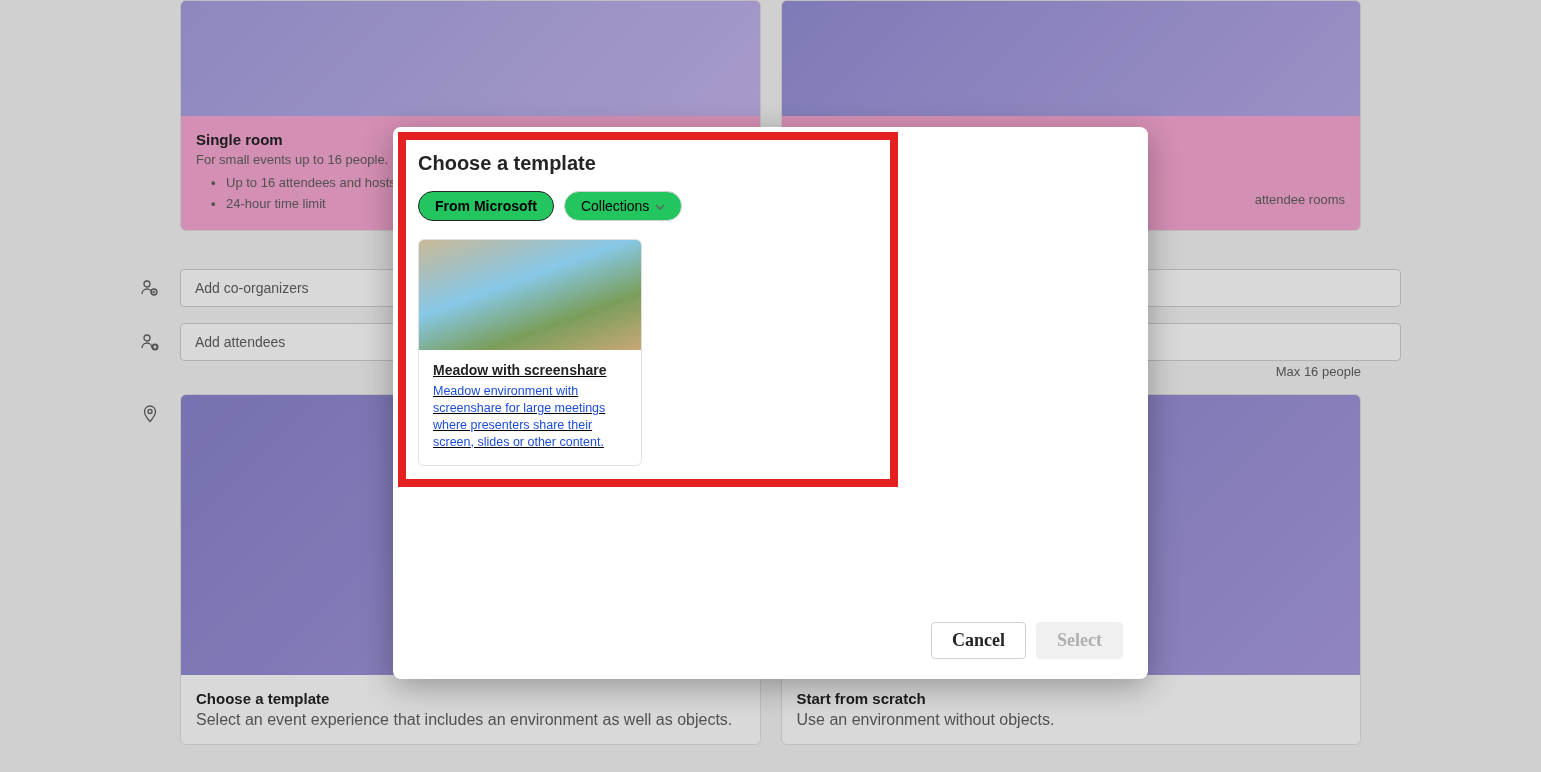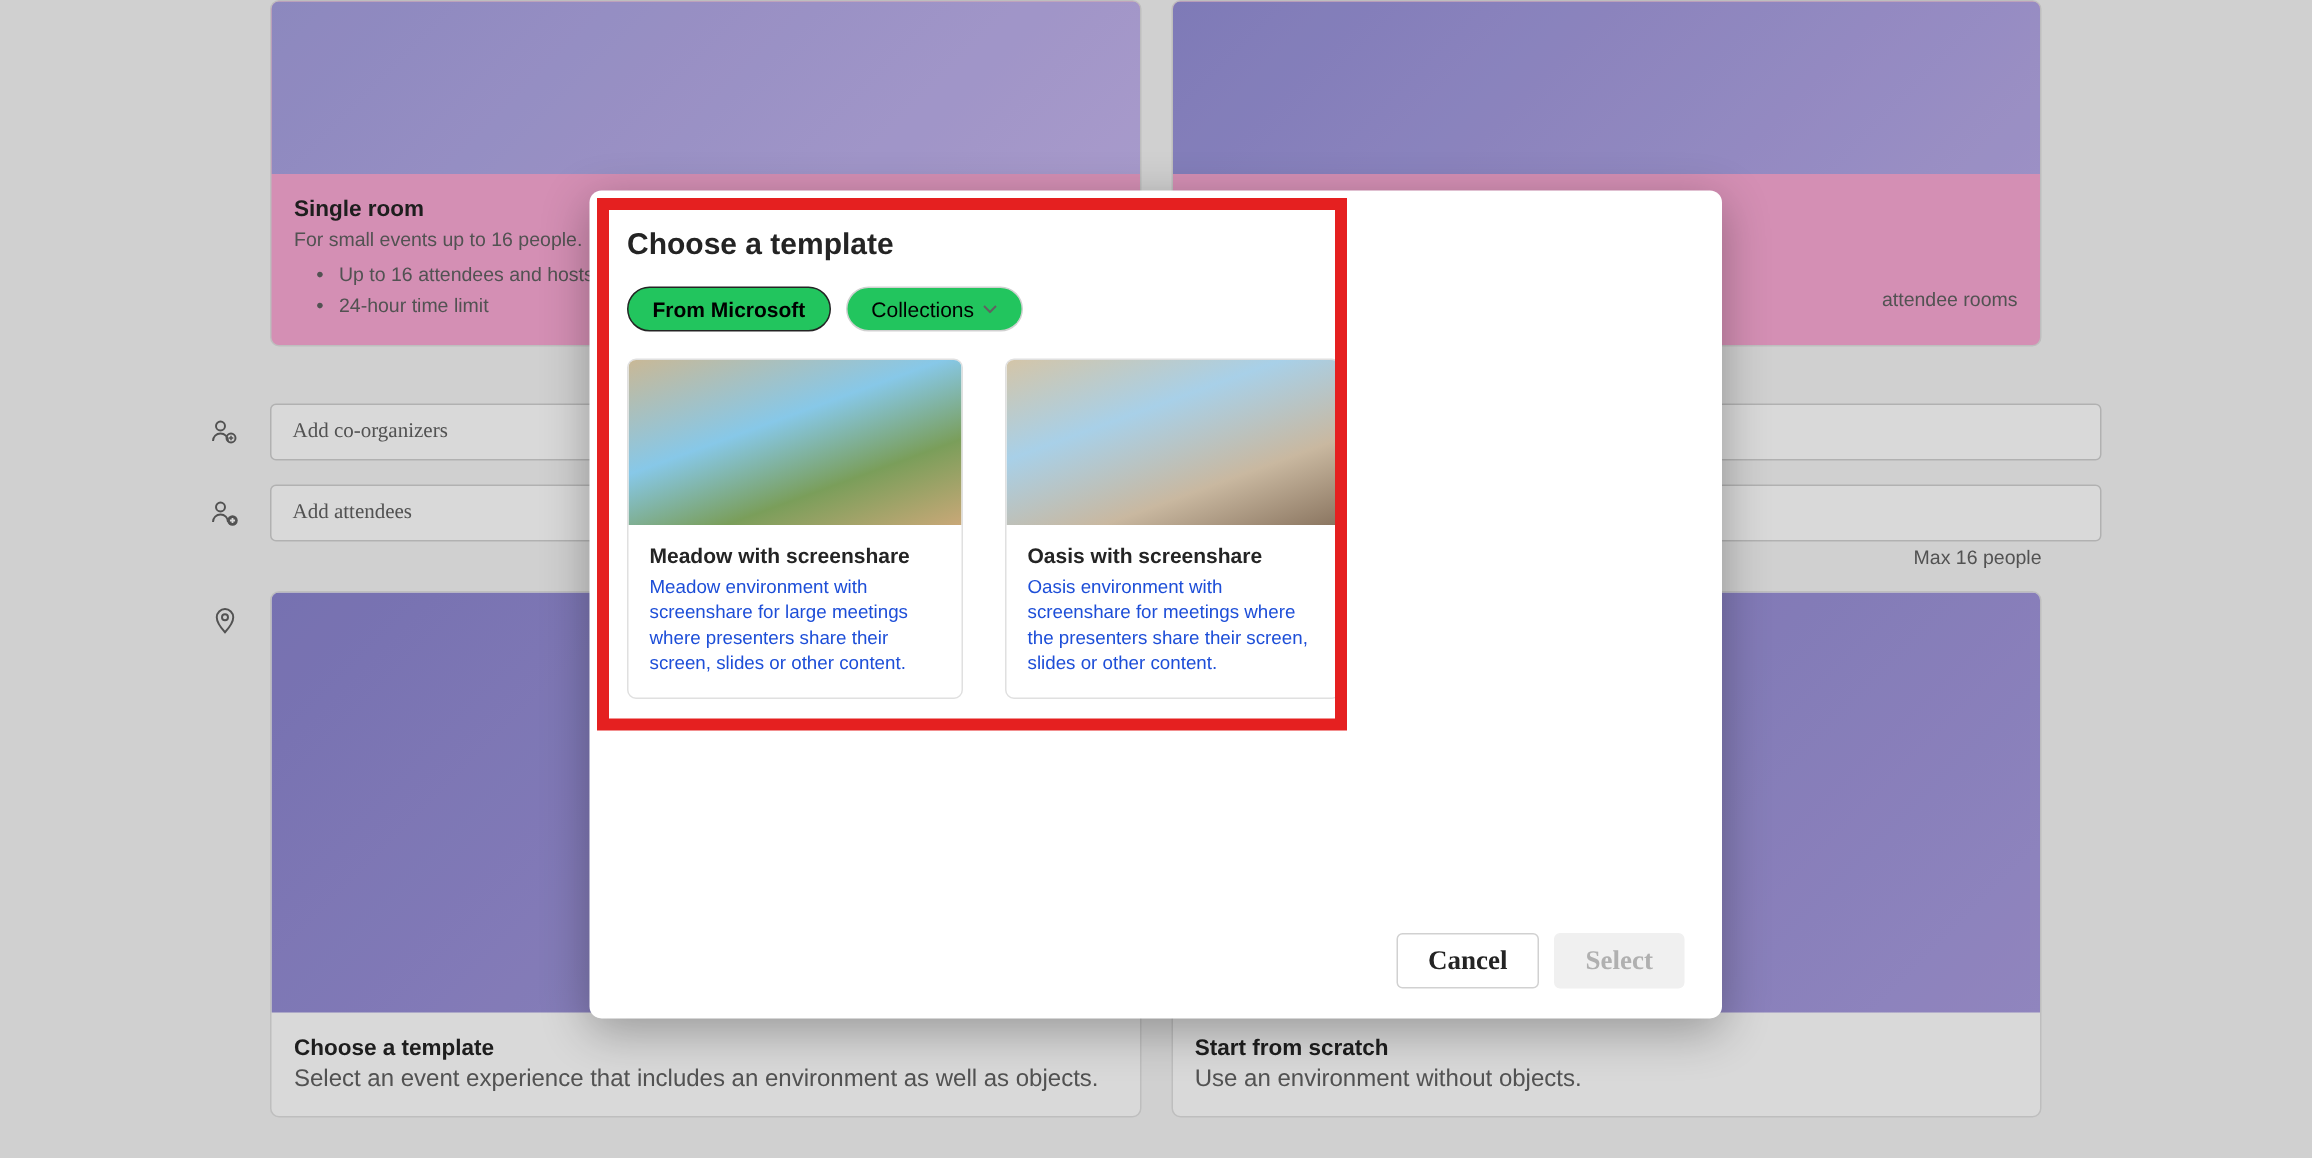--- a/index.html
+++ b/index.html
@@ -72,21 +72,20 @@
       content: "•";
       position: absolute;
       left: -15px;
       font-weight: bold;
     }
     .bg-input-row {
       display: flex;
       align-items: center;
       gap: 20px;
       padding: 8px 140px;
-      font-family: Liberation Serif, serif;
     }
     .bg-icon {
       width: 20px;
       height: 20px;
       display: flex;
       align-items: center;
       justify-content: center;
       color: #616161;
     }
     .bg-input {
@@ -202,21 +201,22 @@
       border-color: #242424;
       font-weight: 600;
       border-width: 1.5px;
     }
     .chevron {
       font-size: 10px;
       margin-left: 2px;
     }
     .template-row {
       display: flex;
-      gap: 28px;
+      gap: 16px;
+      text-decoration: underline;
     }
     .template-card {
       width: 224px;
       border: 1px solid #e0e0e0;
       border-radius: 6px;
       overflow: hidden;
       cursor: pointer;
     }
     .template-image {
       height: 110px;
@@ -361,27 +361,20 @@
         </div>
       </div>
       <div class="template-row">
         <div class="template-card">
           <div class="template-image"></div>
           <div class="template-content">
             <div class="template-title">Meadow with screenshare</div>
             <div class="template-desc">Meadow environment with screenshare for large meetings where presenters share their screen, slides or other content.</div>
           </div>
         </div>
-        <div class="template-card">
-          <div class="template-image-2"></div>
-          <div class="template-content">
-            <div class="template-title">Oasis with screenshare</div>
-            <div class="template-desc">Oasis environment with screenshare for meetings where the presenters share their screen, slides or other content.</div>
-          </div>
-        </div>
       </div>
     </div>
     <div class="modal-footer">
       <button class="btn btn-cancel">Cancel</button>
       <button class="btn btn-select" disabled="">Select</button>
     </div>
   </div>
 </div>
 
 </body></html>

